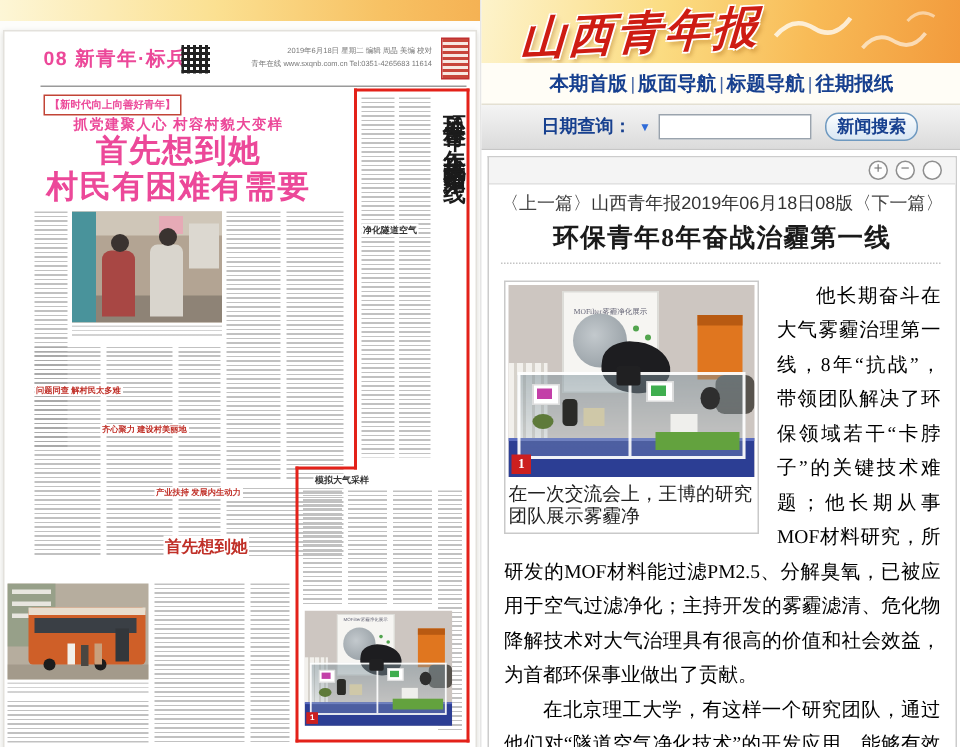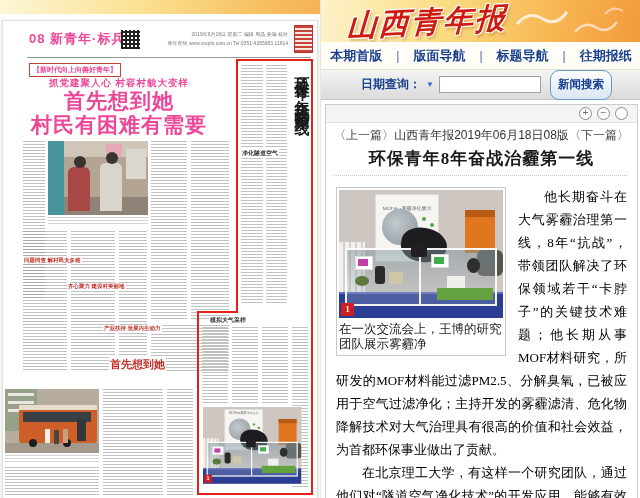--- a/index.html
+++ b/index.html
@@ -71,30 +71,30 @@
       text-align:center;line-height:13px;}
   
   .right-pane{left:320px;top:0;width:320px;height:498px;background:#fff;border-left:1px solid #e6e6e6;}
   .masthead{left:0;top:0;width:320px;height:42px;
       background:linear-gradient(100deg,#fdf3cb 0%,#fbdc82 38%,#f8bb57 68%,#f29a3c 100%);}
   .logo{left:26px;top:2px;font-size:30px;font-weight:bold;font-style:italic;color:#ce1c13;
       font-family:"DejaVu Serif",serif;transform:rotate(-3deg) skewX(-6deg);letter-spacing:2px;
       text-shadow:-1px -1px 0 #fff,1px -1px 0 #fff,-1px 1px 0 #fff,1px 1px 0 #fff,2px 3px 3px rgba(150,80,0,.35);}
   .doves{right:2px;top:2px;}
   .navbar{left:0;top:42px;width:320px;height:27px;background:#fffdf6;border-bottom:1px solid #e4e0d2;
-      display:flex;align-items:center;justify-content:center;gap:14px;}
+      display:flex;align-items:center;justify-content:center;gap:2px;}
   .navlink{font-size:13px;font-weight:bold;color:#17408f;cursor:pointer;}
   .navsep{font-size:12px;color:#17408f;opacity:.8;}
   .searchbar{left:0;top:70px;width:320px;height:30px;background:linear-gradient(#f4f4f4,#dbdbdb);
       border-bottom:1px solid #c6c6c6;display:flex;align-items:center;padding-left:40px;box-sizing:border-box;gap:5px;}
   .q-label{font-size:12px;font-weight:bold;color:#17408f;}
   .q-date{font-size:12px;color:#17408f;}
   .q-arrow{font-size:8px;color:#2f6bd8;}
   .q-input{width:96px;height:15px;border:1px solid #9aa3ad;background:#fff;font-size:11px;padding:0 2px;}
-  .q-btn{margin-left:4px;height:30px;padding:0 7px;font-size:11.5px;font-weight:bold;color:#17408f;
+  .q-btn{margin-left:4px;height:19px;padding:0 7px;font-size:11.5px;font-weight:bold;color:#17408f;
       border:1px solid #6e99c0;border-radius:9px;background:linear-gradient(#fdfefe,#d8e6f3);cursor:pointer;}
   .panel{left:4px;top:104px;width:311px;height:394px;background:#fff;border:1px solid #ccc;border-bottom:none;}
   .panel-top{left:0;top:0;width:100%;height:18px;background:#f4f4f4;border-bottom:1px solid #e2e2e2;
       display:flex;align-items:center;justify-content:flex-end;gap:5px;padding-right:9px;box-sizing:border-box;}
   .cir{width:11px;height:11px;border:1.5px solid #8e8e8e;border-radius:50%;color:#6f6f6f;
       font-size:10px;line-height:10px;text-align:center;cursor:pointer;background:#fdfdfd;}
   .panel-nav{left:0;top:21px;width:100%;height:18px;display:flex;align-items:center;justify-content:space-between;
       padding:0 8px;box-sizing:border-box;font-size:12px;color:#444;}
   .edition{color:#333;}
   .art-title{left:0;top:42px;width:100%;text-align:center;font-size:17px;font-weight:bold;color:#1a1a1a;

